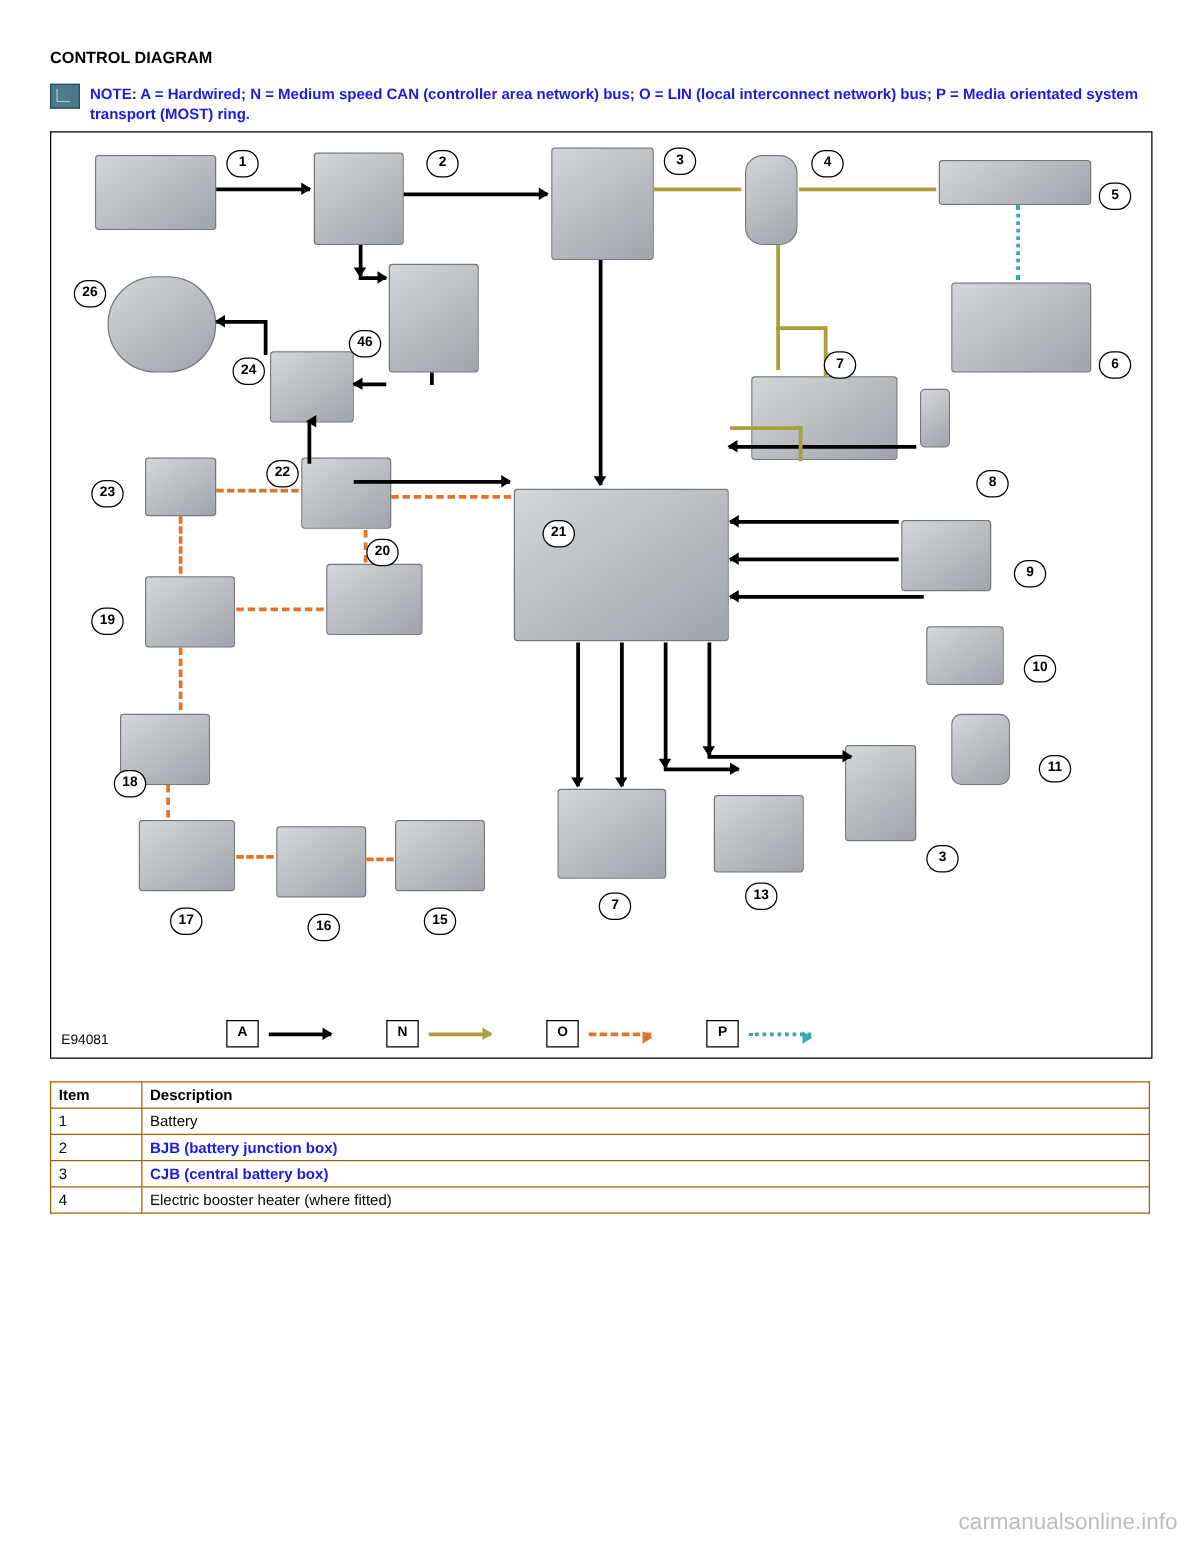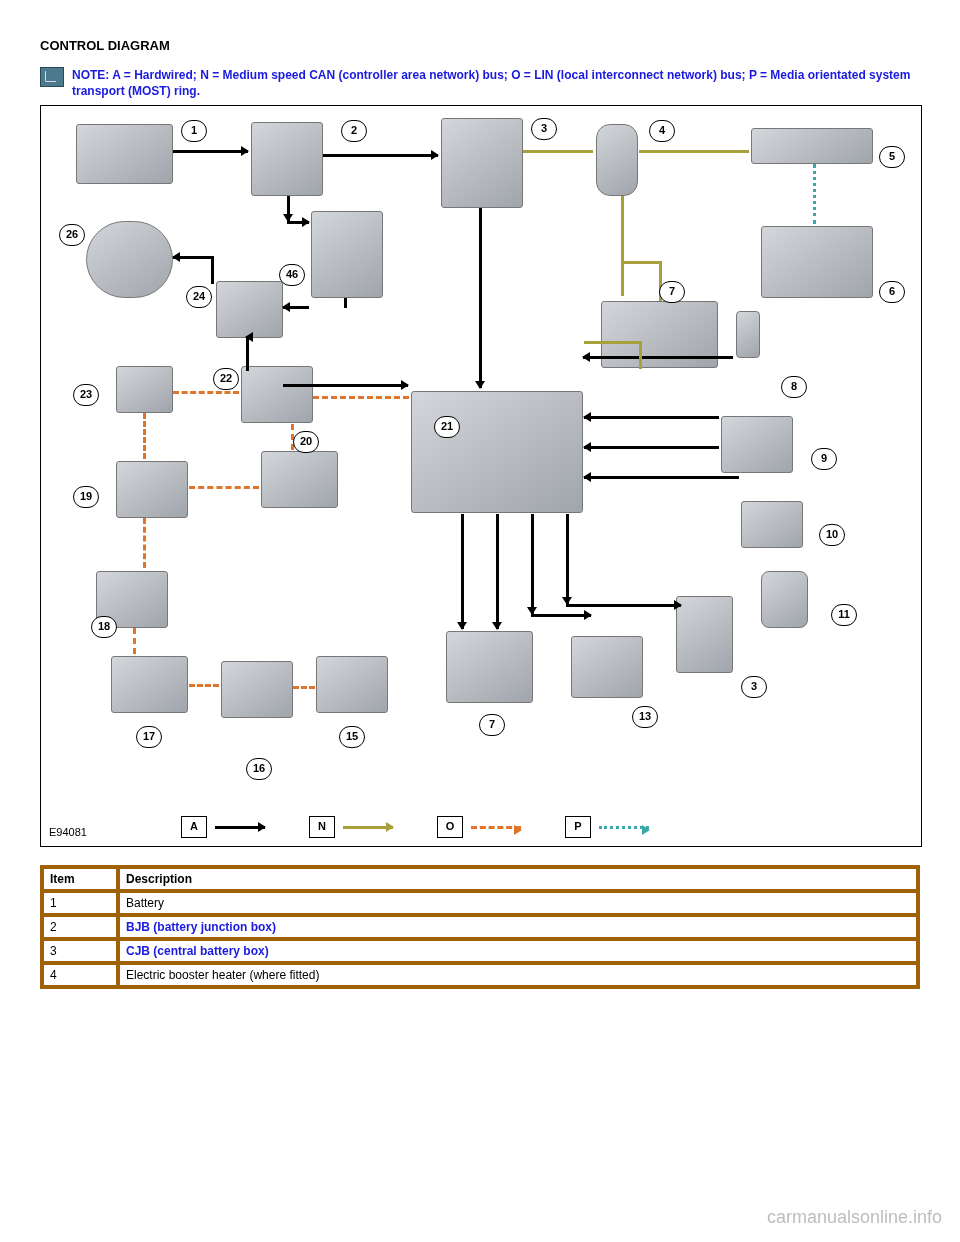--- a/index.html
+++ b/index.html
@@ -136,21 +136,21 @@
   .av.d::after { bottom:-1px; left:-4px; border-top:8px solid #000; border-left:5px solid transparent; border-right:5px solid transparent;}
   .ahN{height:3px;}
   .ahN.r::after{ right:-1px; top:-4px; border-left:8px solid #a8a03a; border-top:5px solid transparent; border-bottom:5px solid transparent;}
   
   table.desc {
     border-collapse: collapse;
     width: 880px;
     font-size: 12px;
   }
   table.desc th, table.desc td {
-    border: 4px solid #a16207;
+    border: 1px solid #a16207;
     padding: 3px 6px;
     text-align: left;
     vertical-align: top;
   }
   table.desc th {
     font-weight: bold;
     background: #fff;
   }
   .link { color: #1a1ae0; font-weight: bold; }
   .watermark {
@@ -255,24 +255,24 @@
   <div class="callout" style="left:490px;top:12px;">3</div>
   <div class="callout" style="left:608px;top:14px;">4</div>
   <div class="callout" style="left:838px;top:40px;">5</div>
   <div class="callout" style="left:838px;top:175px;">6</div>
   <div class="callout" style="left:618px;top:175px;">7</div>
   <div class="callout" style="left:740px;top:270px;">8</div>
   <div class="callout" style="left:770px;top:342px;">9</div>
   <div class="callout" style="left:778px;top:418px;">10</div>
   <div class="callout" style="left:790px;top:498px;">11</div>
   <div class="callout" style="left:700px;top:570px;">3</div>
-  <div class="callout" style="left:555px;top:600px;margin-left:36px;">13</div>
+  <div class="callout" style="left:555px;top:600px;">13</div>
   <div class="callout" style="left:438px;top:608px;">7</div>
   <div class="callout" style="left:298px;top:620px;">15</div>
-  <div class="callout" style="left:205px;top:625px;margin-top:27px;">16</div>
+  <div class="callout" style="left:205px;top:625px;">16</div>
   <div class="callout" style="left:95px;top:620px;">17</div>
   <div class="callout" style="left:30px;top:510px;margin-left:20px;">18</div>
   <div class="callout" style="left:32px;top:380px;">19</div>
   <div class="callout" style="left:252px;top:325px;">20</div>
   <div class="callout" style="left:393px;top:310px;">21</div>
   <div class="callout" style="left:172px;top:262px;">22</div>
   <div class="callout" style="left:32px;top:278px;">23</div>
   <div class="callout" style="left:145px;top:180px;">24</div>
   <div class="callout" style="left:238px;top:158px;">46</div>
   <div class="callout" style="left:18px;top:118px;">26</div>

